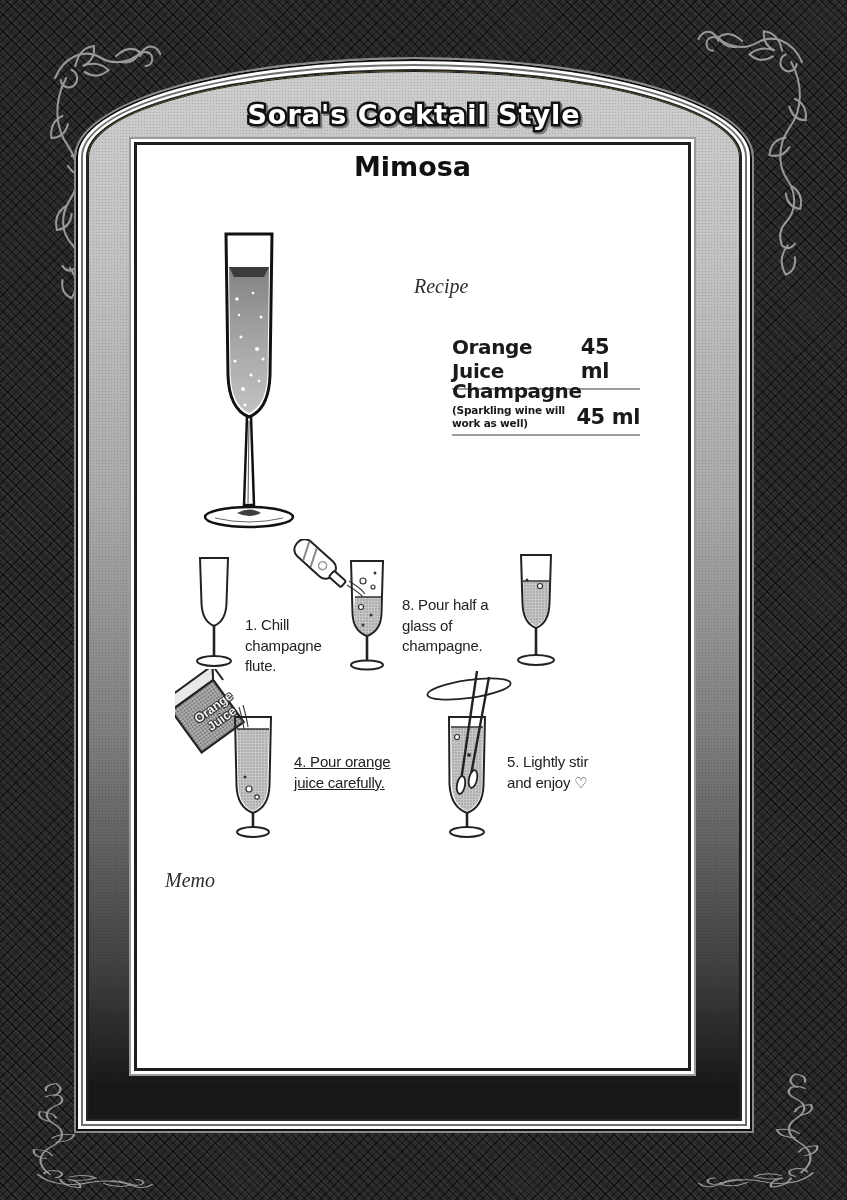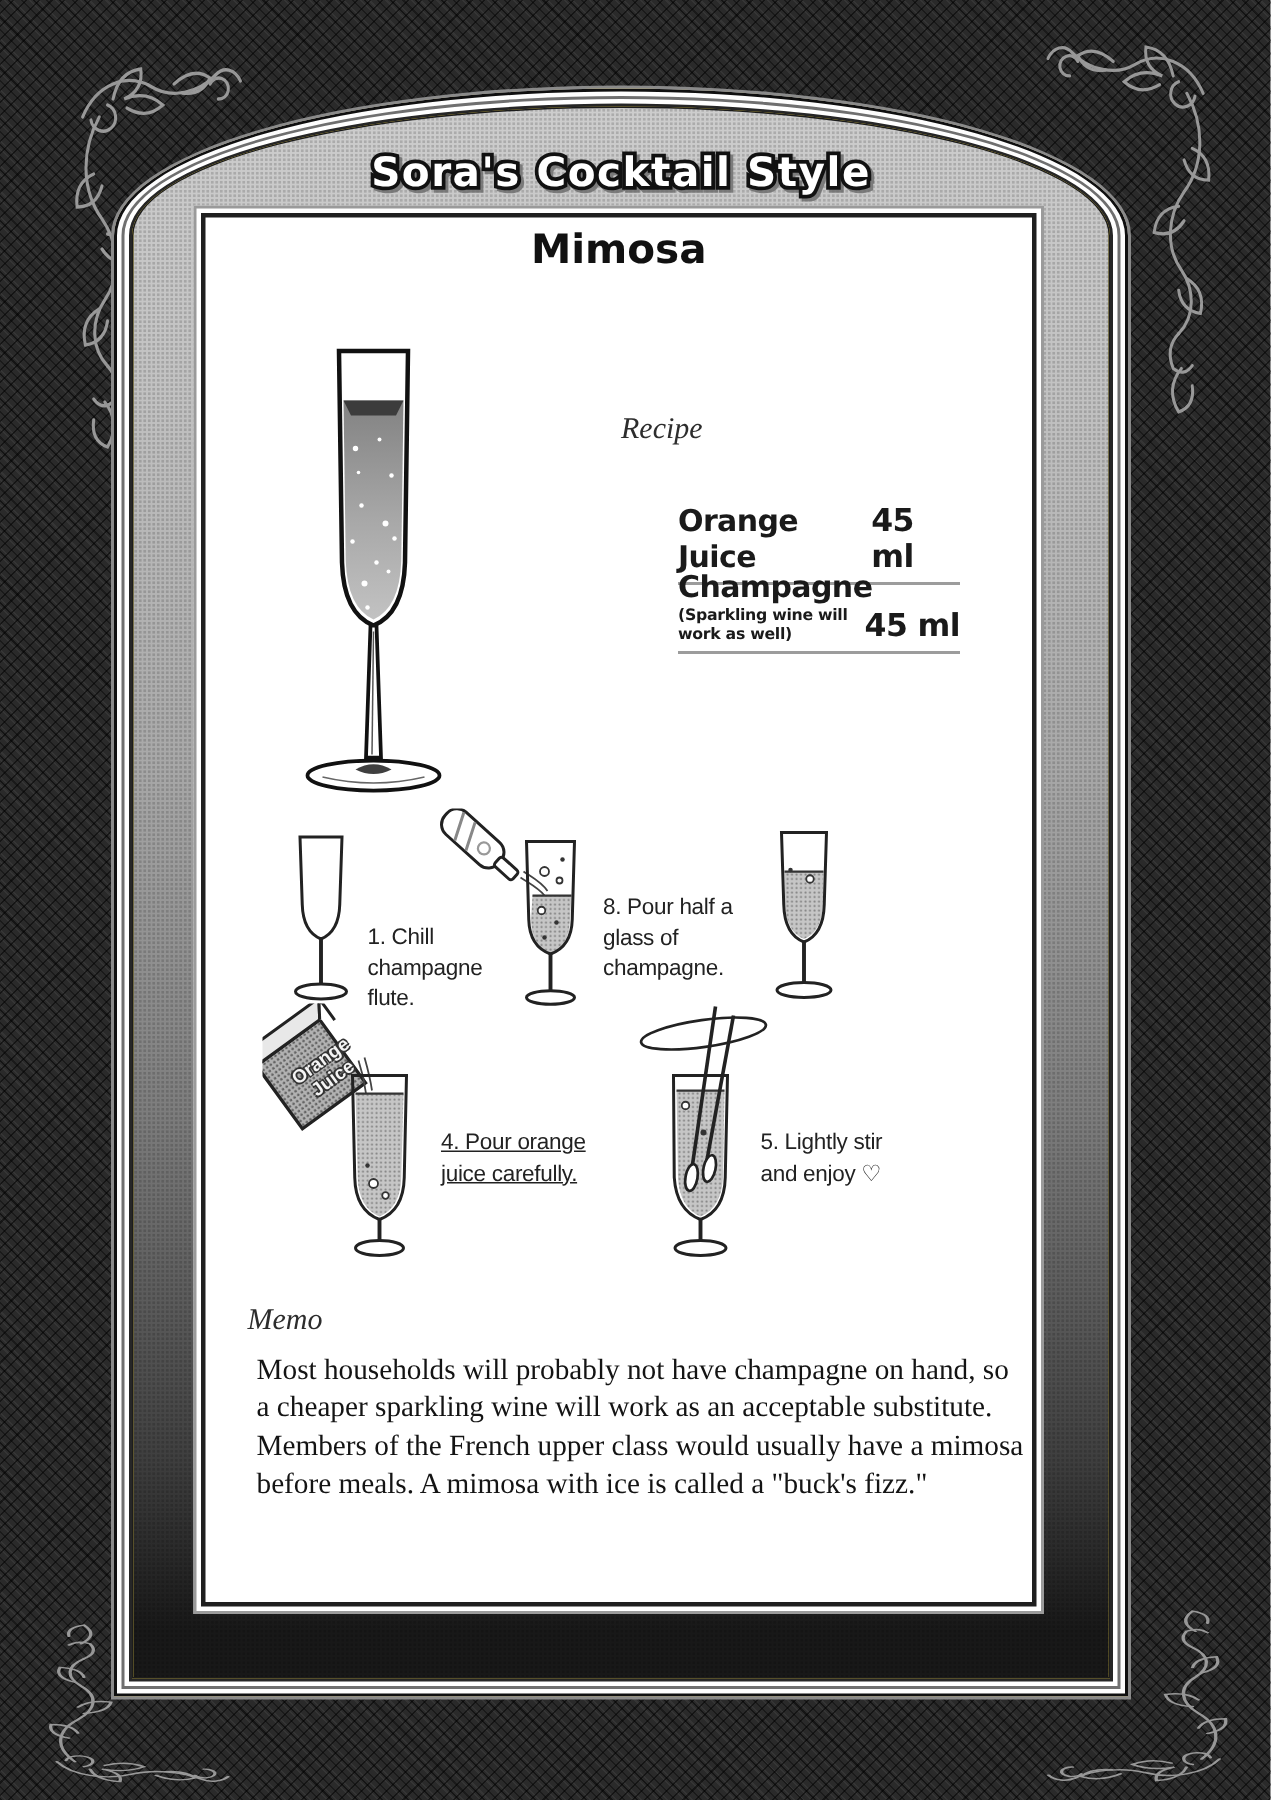--- a/index.html
+++ b/index.html
@@ -303,18 +303,17 @@
           <ellipse cx="50" cy="24" rx="42" ry="9" transform="rotate(-8 50 24)" fill="none" stroke="#222" stroke-width="1.8"></ellipse>
           <circle cx="38" cy="72" r="2.5" fill="#fff" stroke="#333" stroke-width="1.2"></circle>
           <circle cx="50" cy="90" r="2" fill="#333"></circle>
           <line x1="48" y1="148" x2="48" y2="164" stroke="#222" stroke-width="2.6"></line>
           <ellipse cx="48" cy="167" rx="17" ry="5" fill="#fff" stroke="#222" stroke-width="2"></ellipse>
         </svg>
         <div class="step-text s5-text">5. Lightly stir
 and enjoy ♡</div>
 
         <div class="serif-label memo-label">Memo</div>
-        <div class="memo-text">Most households will probably not have champagne on hand, so a cheaper sparkling wine will work as an acceptable substitute. Members of the French upper class would usually have a mimosa before meals. A mimosa with ice is called a "buck's fizz."</div>
 
       </div>
     </div>
   </div>
 </div>
 
 </body></html>

